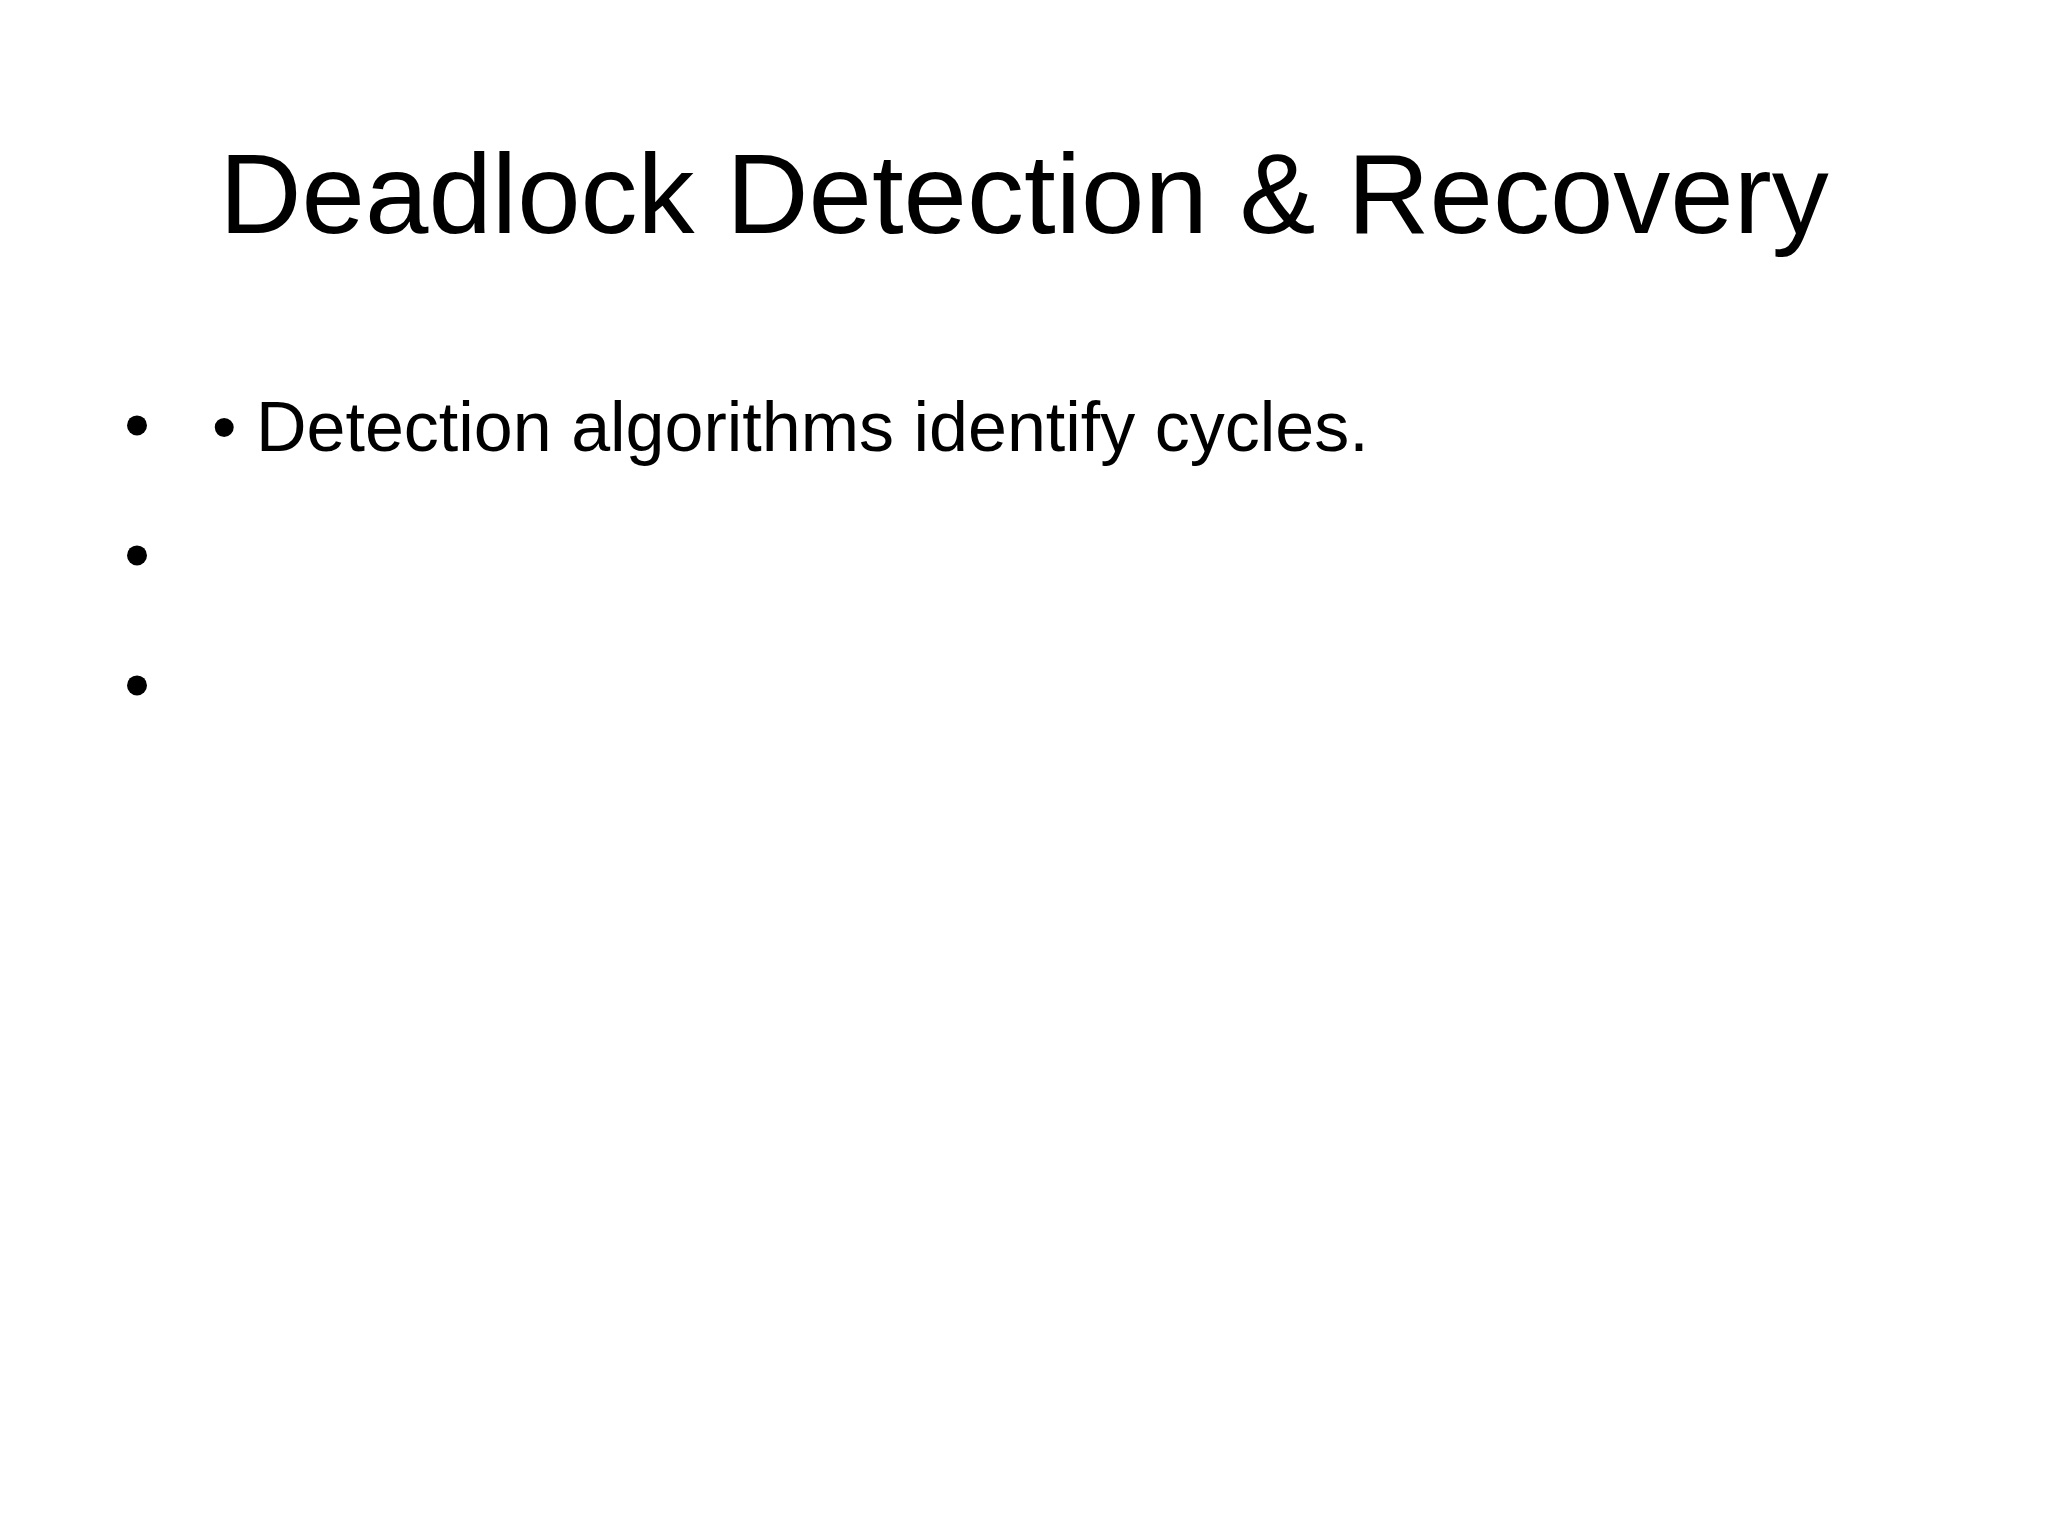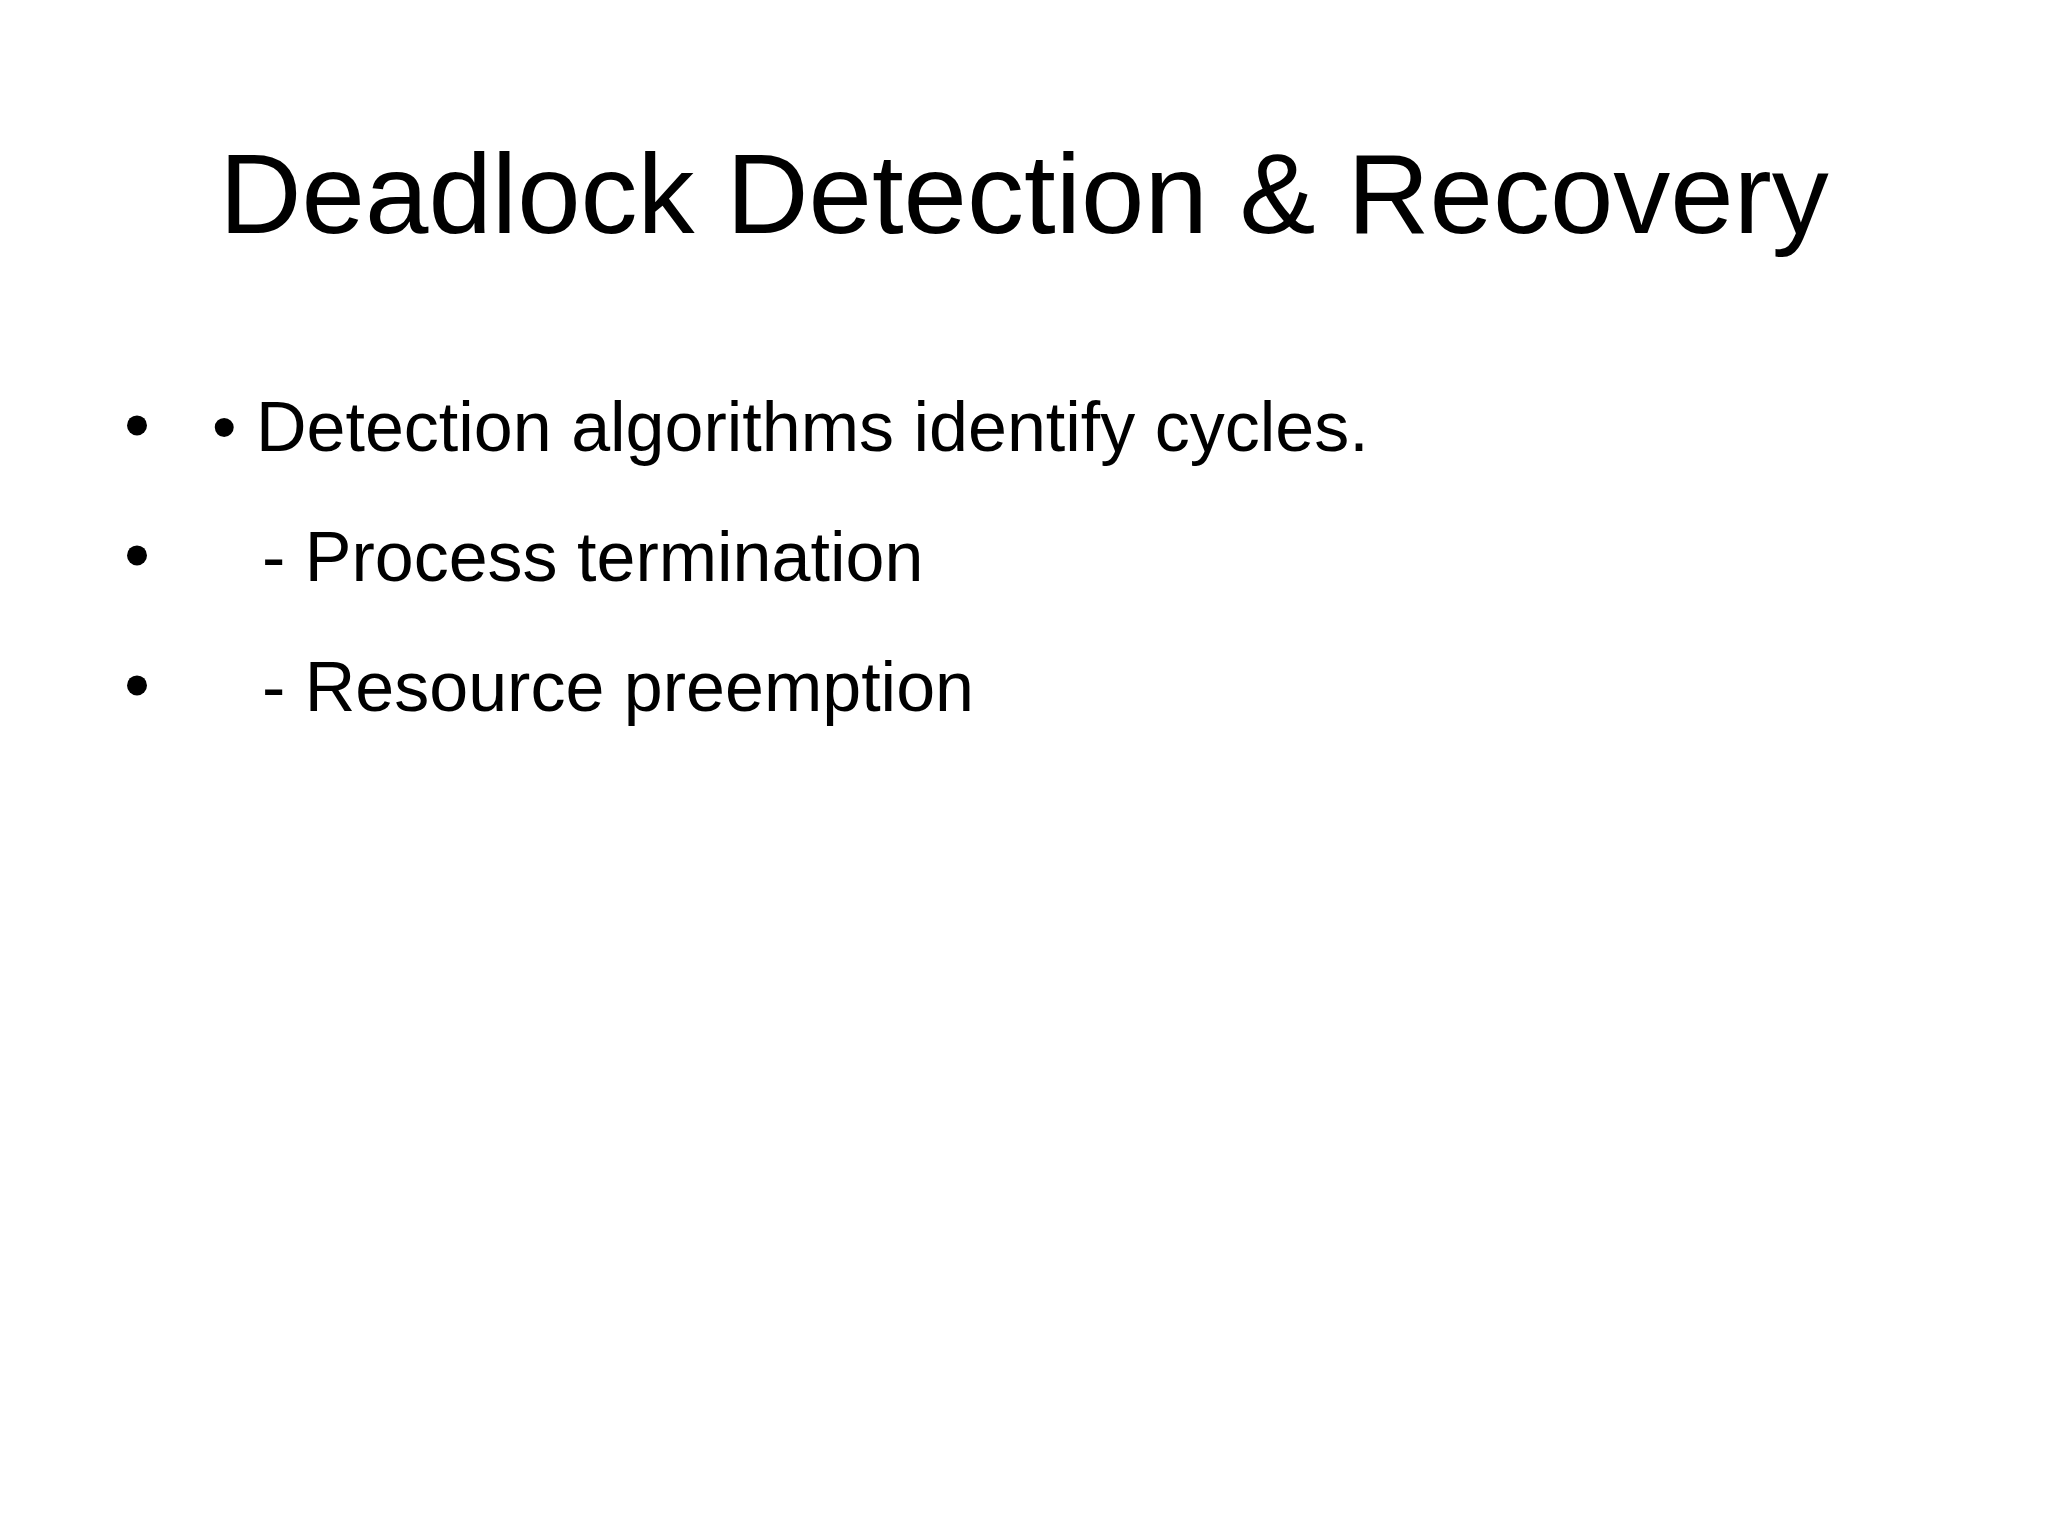--- a/index.html
+++ b/index.html
@@ -70,20 +70,18 @@
 <div class="slide">
   <h1 class="slide-title">Deadlock Detection &amp; Recovery</h1>
 
   <ul class="bullet-list">
     <li class="bullet-item">
       <span class="dot"></span>
       <span class="txt">• Detection algorithms identify cycles.</span>
     </li>
     <li class="bullet-item indent">
       <span class="dot"></span>
-      <span class="txt">- Process termination</span>
     </li>
     <li class="bullet-item indent">
       <span class="dot"></span>
-      <span class="txt">- Resource preemption</span>
     </li>
   </ul>
 </div>
 
 </body></html>

